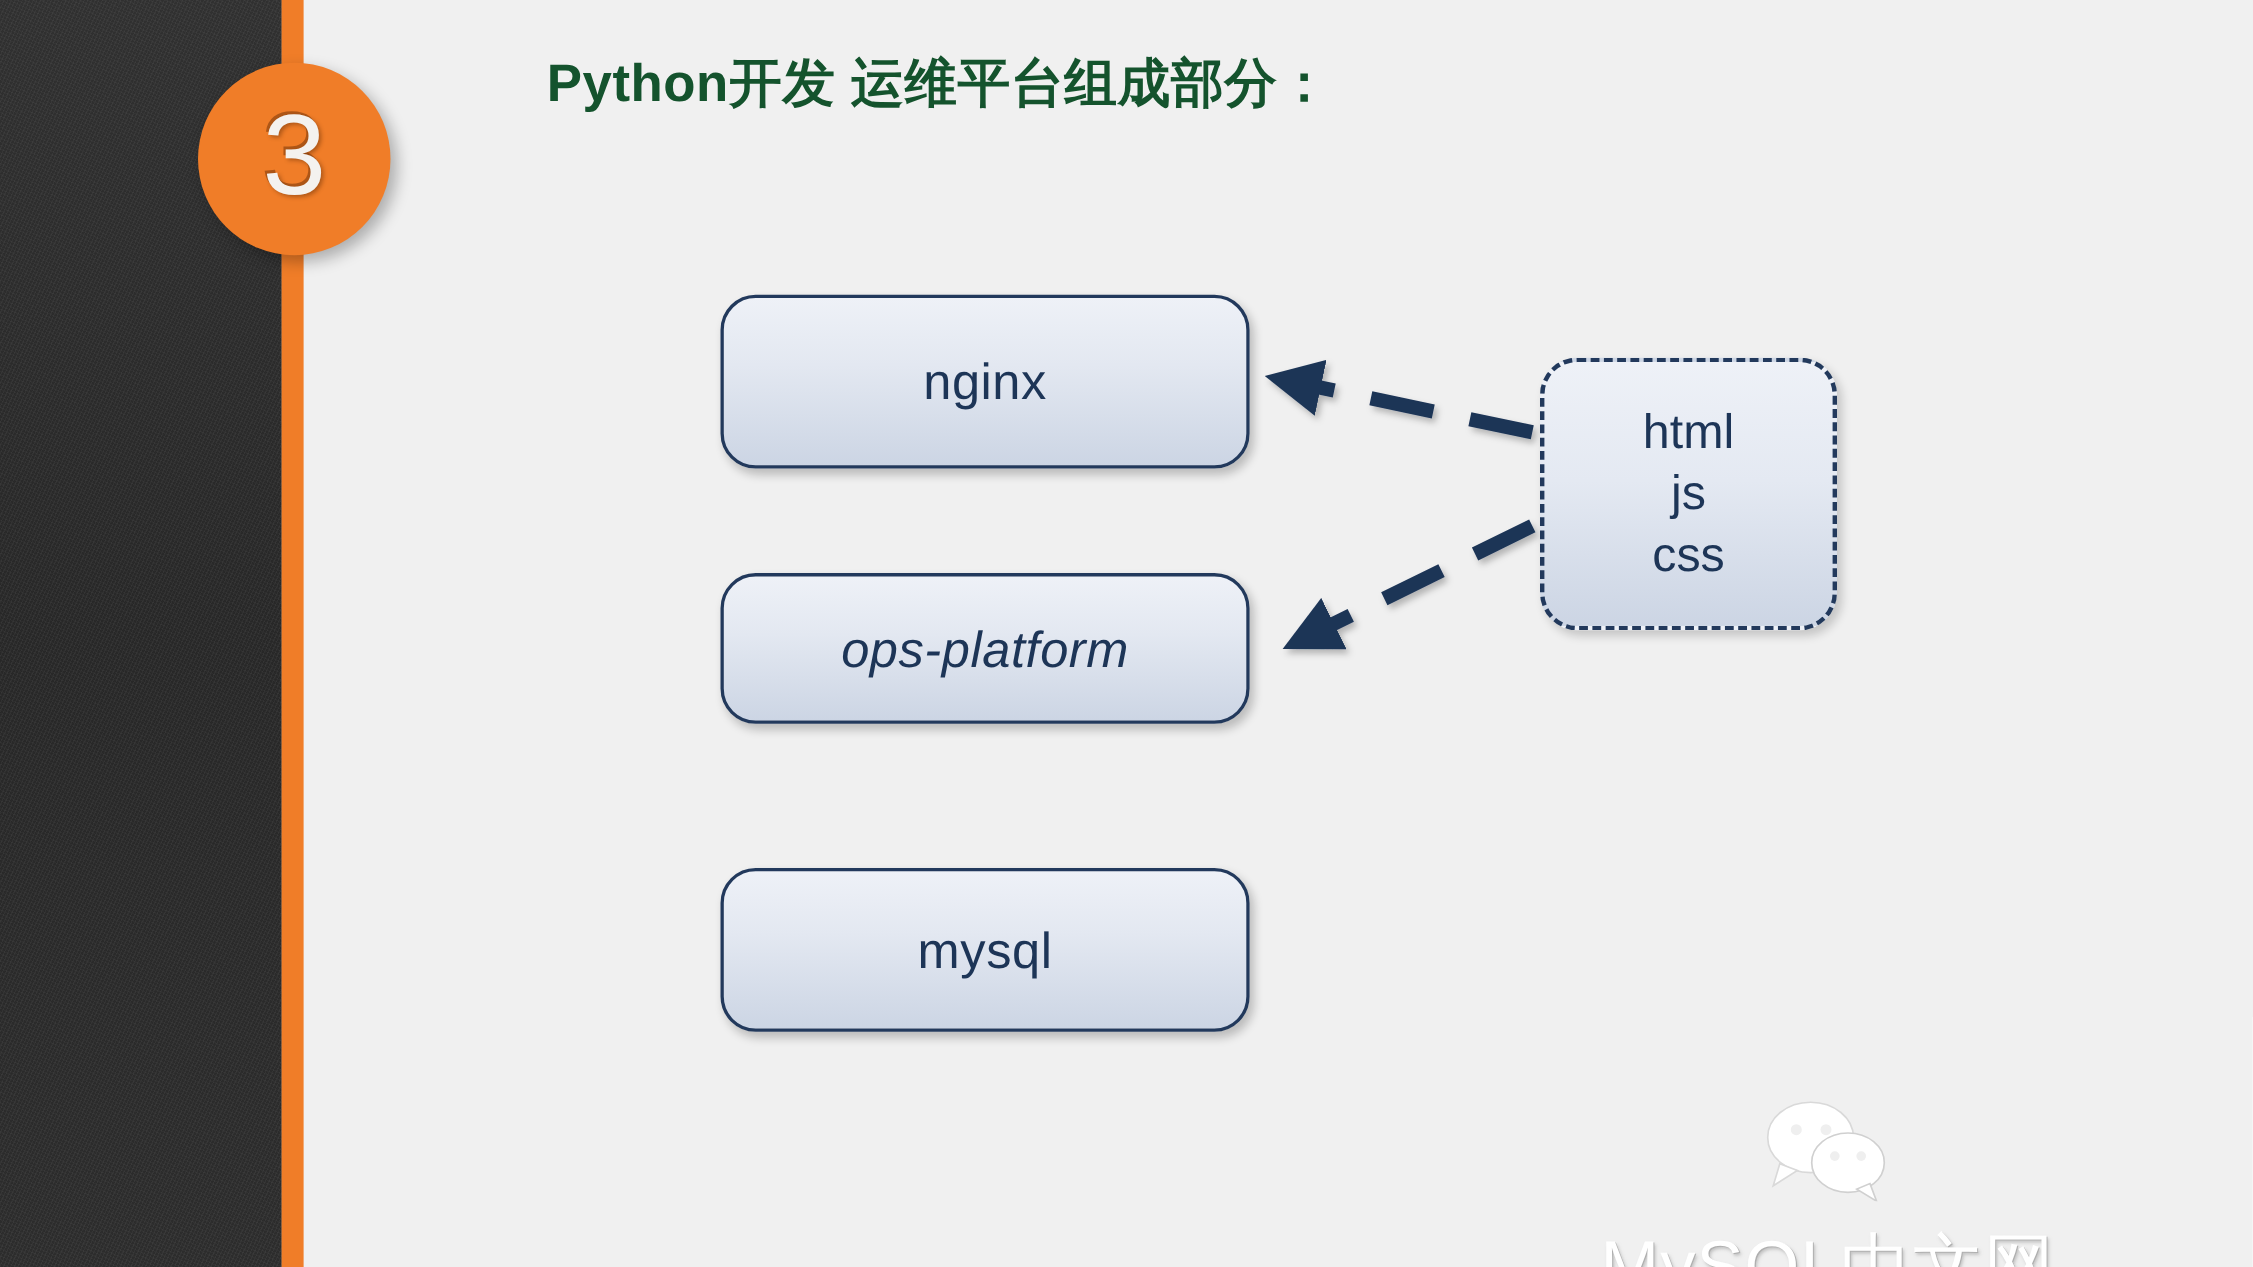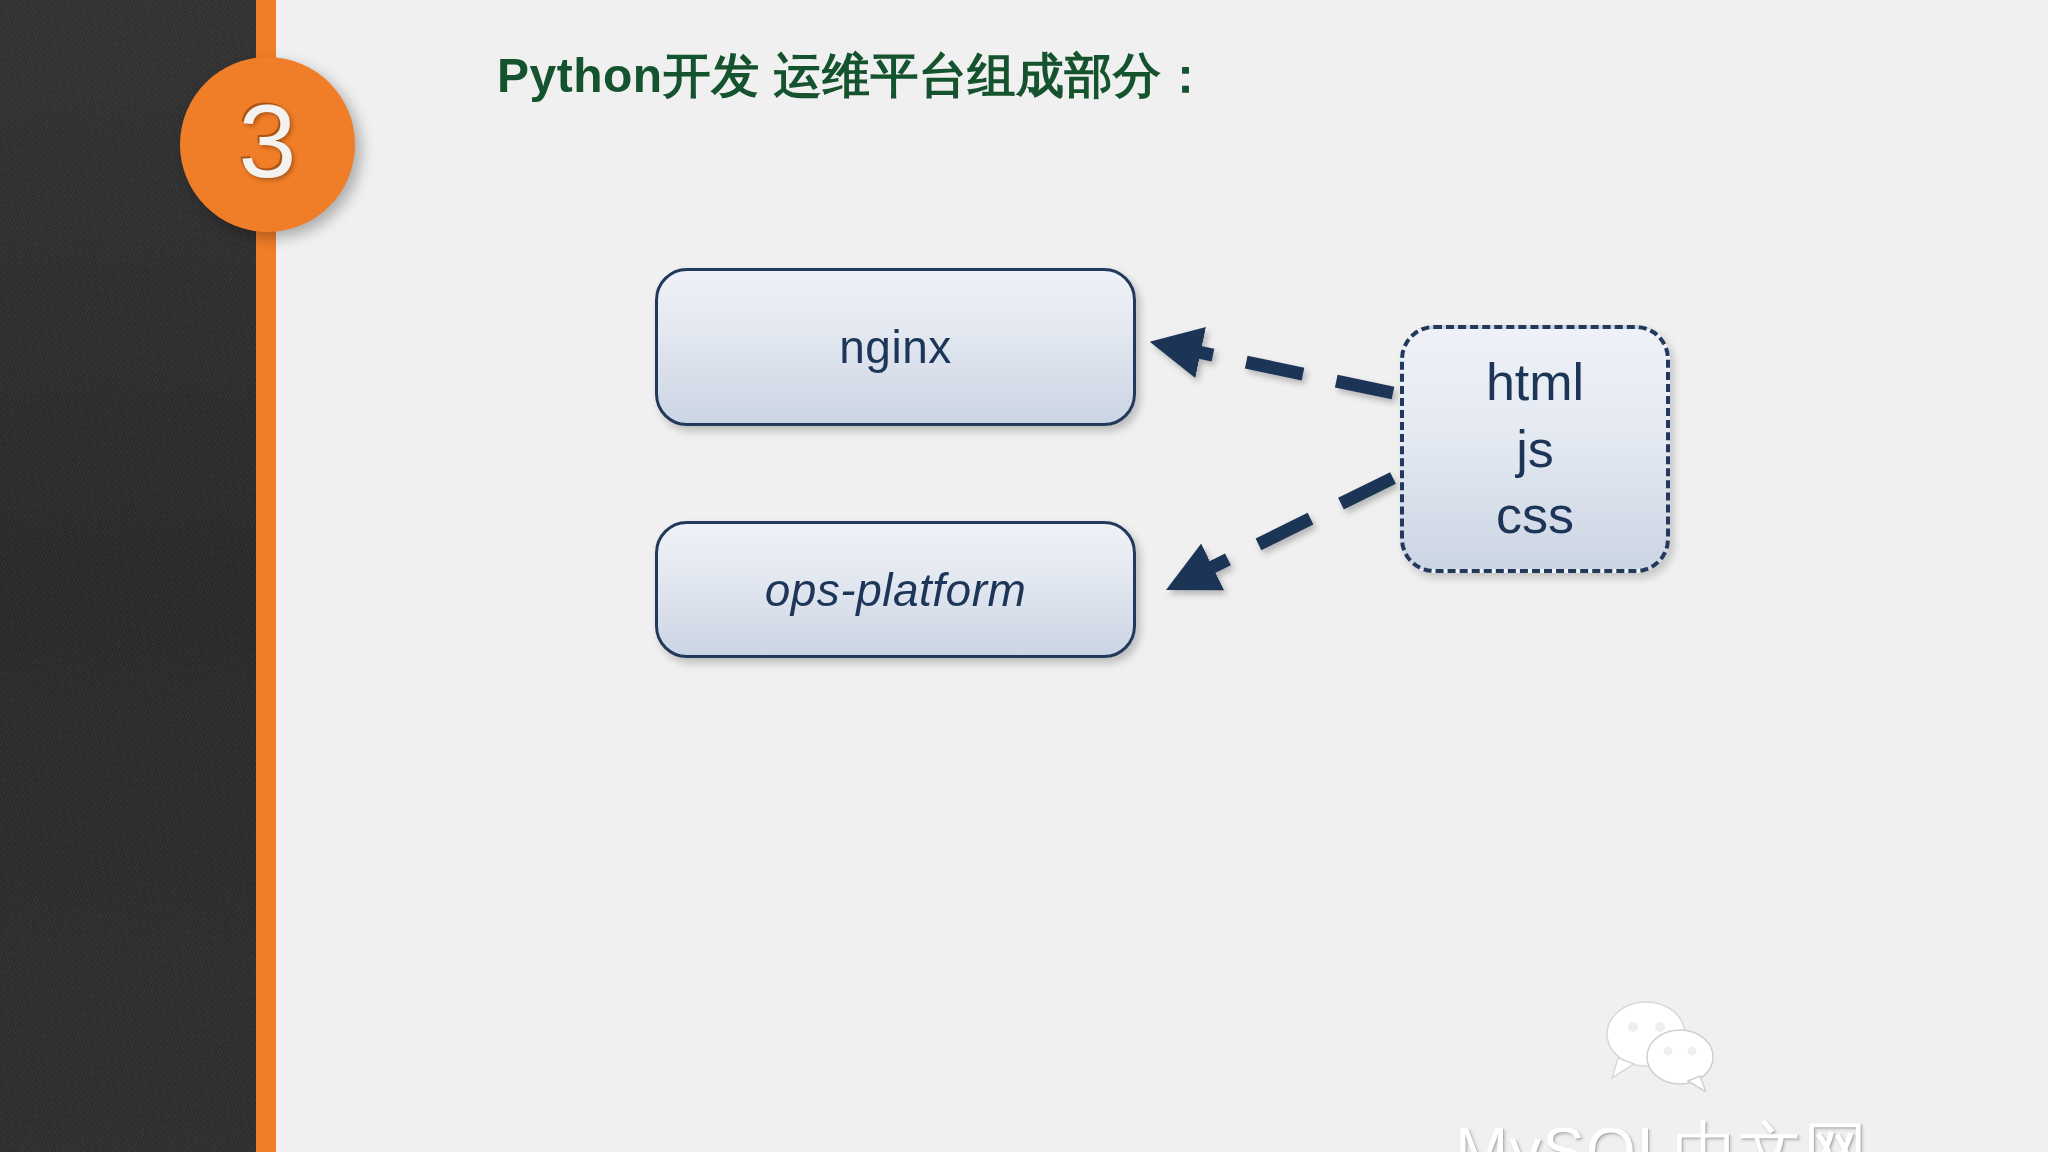--- a/index.html
+++ b/index.html
@@ -135,21 +135,21 @@
     height: 240px;
     border: 4px dashed #22395c;
     border-radius: 34px;
     background: linear-gradient(180deg, #eef1f7 0%, #e4e9f2 45%, #ccd5e4 100%);
     box-shadow: 4px 5px 9px rgba(0,0,0,0.18);
     display: flex;
     flex-direction: column;
     align-items: center;
     justify-content: center;
     color: #1d3557;
-    font-size: 52px;
+    font-size: 44px;
     line-height: 1.28;
   }
   #box-client span { display: block; }
 
   
   #connectors {
     position: absolute;
     left: 0;
     top: 0;
     width: 2048px;
@@ -226,20 +226,23 @@
   </svg>
 
   <div class="flow-box" id="box-nginx">
     <span>nginx</span>
   </div>
 
   <div class="flow-box" id="box-ops">
     <span>ops-platform</span>
   </div>
 
+  <div class="flow-box" id="box-mysql">
+    <span>mysql</span>
+  </div>
 
   <div id="box-client">
     <span>html</span>
     <span>js</span>
     <span>css</span>
   </div>
 
   <div id="watermark">
     <svg width="120" height="92" viewBox="0 0 120 92">
       <g filter="none">

